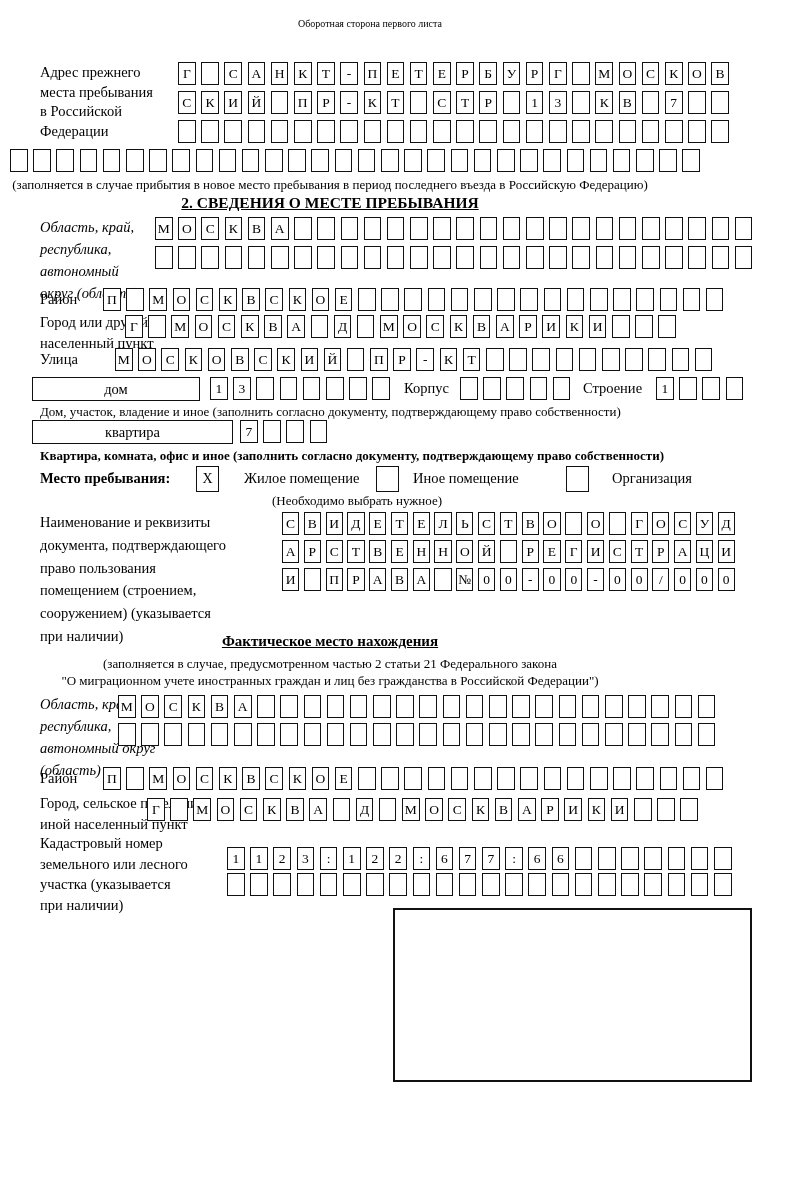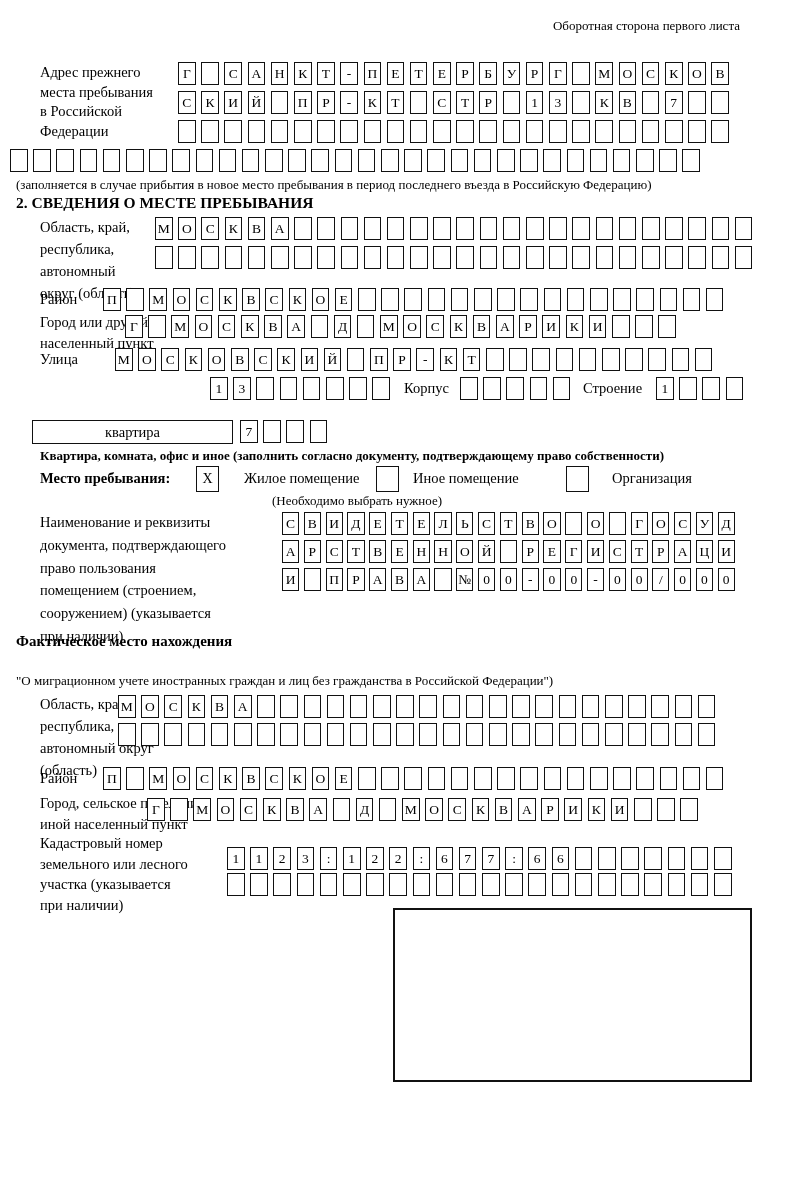--- a/index.html
+++ b/index.html
@@ -6,40 +6,40 @@
   .page{position:relative;width:800px;height:1180px;background:#fff;color:#000;
         font-family:"Liberation Serif","DejaVu Serif",serif;overflow:hidden;}
   .abs{position:absolute;}
   .boxrow{display:flex;gap:5.6px;}
   .boxrow.tight{gap:4.6px;}
   .box{box-sizing:border-box;flex:0 0 auto;width:17.6px;height:23px;border:1.7px solid #111;
        display:inline-flex;align-items:center;justify-content:center;
        font-size:13.5px;line-height:1;background:#fff;}
   .tight .box{width:17.2px;}
   .label{font-size:14.5px;line-height:19.5px;}
-  .label-wide div{line-height:22px;}
+  .label-wide div{line-height:22px;font-style:italic;}
   .label-doc div{line-height:22.8px;}
   .label-20 div{line-height:20.5px;}
   .caption{font-size:13px;}
-  .center{width:660px;left:16px;}
-  .title{font-weight:bold;font-size:15.5px;}
+  .center{width:660px;left:0;text-align:center;}
+  .title{font-weight:bold;font-size:15.5px;text-decoration:underline;}
   .fieldrect{box-sizing:border-box;border:1.8px solid #111;height:24px;
              display:flex;align-items:center;justify-content:center;font-size:14.5px;}
   .checkbox{box-sizing:border-box;width:23px;height:26px;border:1.8px solid #111;
             display:inline-flex;align-items:center;justify-content:center;font-size:14px;}
   .inlinelbl{font-size:14.5px;}
   .stampbox{box-sizing:border-box;border:2px solid #111;background:#fff;}
   .note{font-size:13.5px;line-height:19px;text-align:center;}
 </style>
 </head>
 <body>
 
 <div class="page">
 
-  <div class="abs" style="left:0;top:18px;width:740px;text-align:right;font-size:13px;">Оборотная сторона первого листа</div>
+  <div class="abs" style="left:0;top:18px;width:740px;text-align:center;font-size:10px;">Оборотная сторона первого листа</div>
 
   <div class="abs label" style="left:40px;top:63px;width:135px;">
       <div>Адрес прежнего</div>
       <div>места пребывания</div>
       <div>в Российской</div>
       <div>Федерации</div>
     </div>
   <div class="abs boxrow" style="left:178px;top:62px;">
       <span class="box">Г</span>
       <span class="box"></span>
@@ -302,20 +302,21 @@
       <span class="box"></span>
       <span class="box"></span>
       <span class="box"></span>
       <span class="box"></span>
       <span class="box"></span>
       <span class="box"></span>
       <span class="box"></span>
       <span class="box"></span>
     </div>
 
+  <div class="abs fieldrect" style="left:32px;top:377px;width:168px;">дом</div>
   <div class="abs boxrow" style="left:210px;top:377px;">
       <span class="box">1</span>
       <span class="box">3</span>
       <span class="box"></span>
       <span class="box"></span>
       <span class="box"></span>
       <span class="box"></span>
       <span class="box"></span>
       <span class="box"></span>
     </div>
@@ -327,20 +328,21 @@
       <span class="box"></span>
       <span class="box"></span>
     </div>
   <div class="abs inlinelbl" style="left:583px;top:380px;">Строение</div>
   <div class="abs boxrow" style="left:656px;top:377px;">
       <span class="box">1</span>
       <span class="box"></span>
       <span class="box"></span>
       <span class="box"></span>
     </div>
+  <div class="abs caption" style="left:40px;top:404px;">Дом, участок, владение и иное (заполнить согласно документу, подтверждающему право собственности)</div>
 
   <div class="abs fieldrect" style="left:32px;top:420px;width:201px;">квартира</div>
   <div class="abs boxrow" style="left:240px;top:420px;">
       <span class="box">7</span>
       <span class="box"></span>
       <span class="box"></span>
       <span class="box"></span>
     </div>
   <div class="abs caption" style="left:40px;top:448px;font-weight:bold;">Квартира, комната, офис и иное (заполнить согласно документу, подтверждающему право собственности)</div>
 
@@ -425,20 +427,21 @@
       <span class="box">-</span>
       <span class="box">0</span>
       <span class="box">0</span>
       <span class="box">/</span>
       <span class="box">0</span>
       <span class="box">0</span>
       <span class="box">0</span>
     </div>
 
   <div class="abs title center" style="top:633px;font-size:15px;">Фактическое место нахождения</div>
+  <div class="abs caption center" style="top:656px;">(заполняется в случае, предусмотренном частью 2 статьи 21 Федерального закона</div>
   <div class="abs caption center" style="top:673px;">"О миграционном учете иностранных граждан и лиц без гражданства в Российской Федерации")</div>
 
   <div class="abs label label-wide" style="left:40px;top:693px;width:140px;">
       <div>Область, край,</div>
       <div>республика,</div>
       <div>автономный округ</div>
       <div>(область)</div>
     </div>
   <div class="abs boxrow" style="left:118px;top:695px;">
       <span class="box">М</span>

